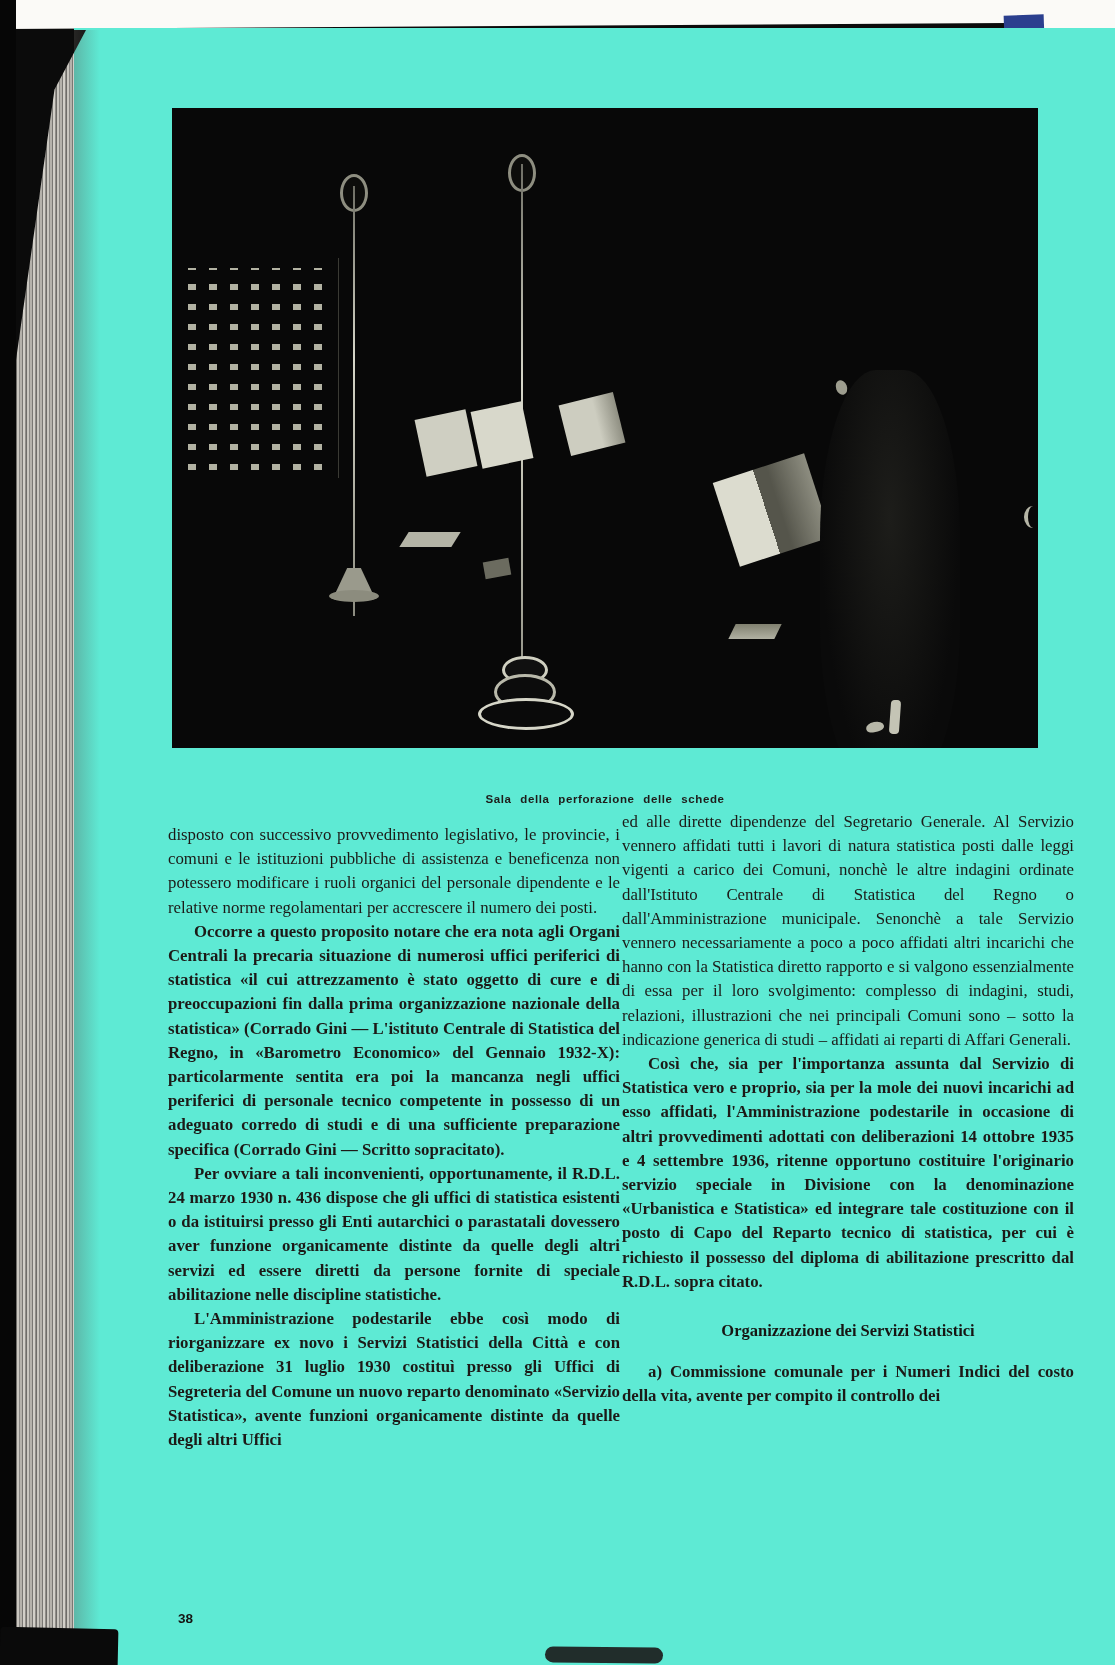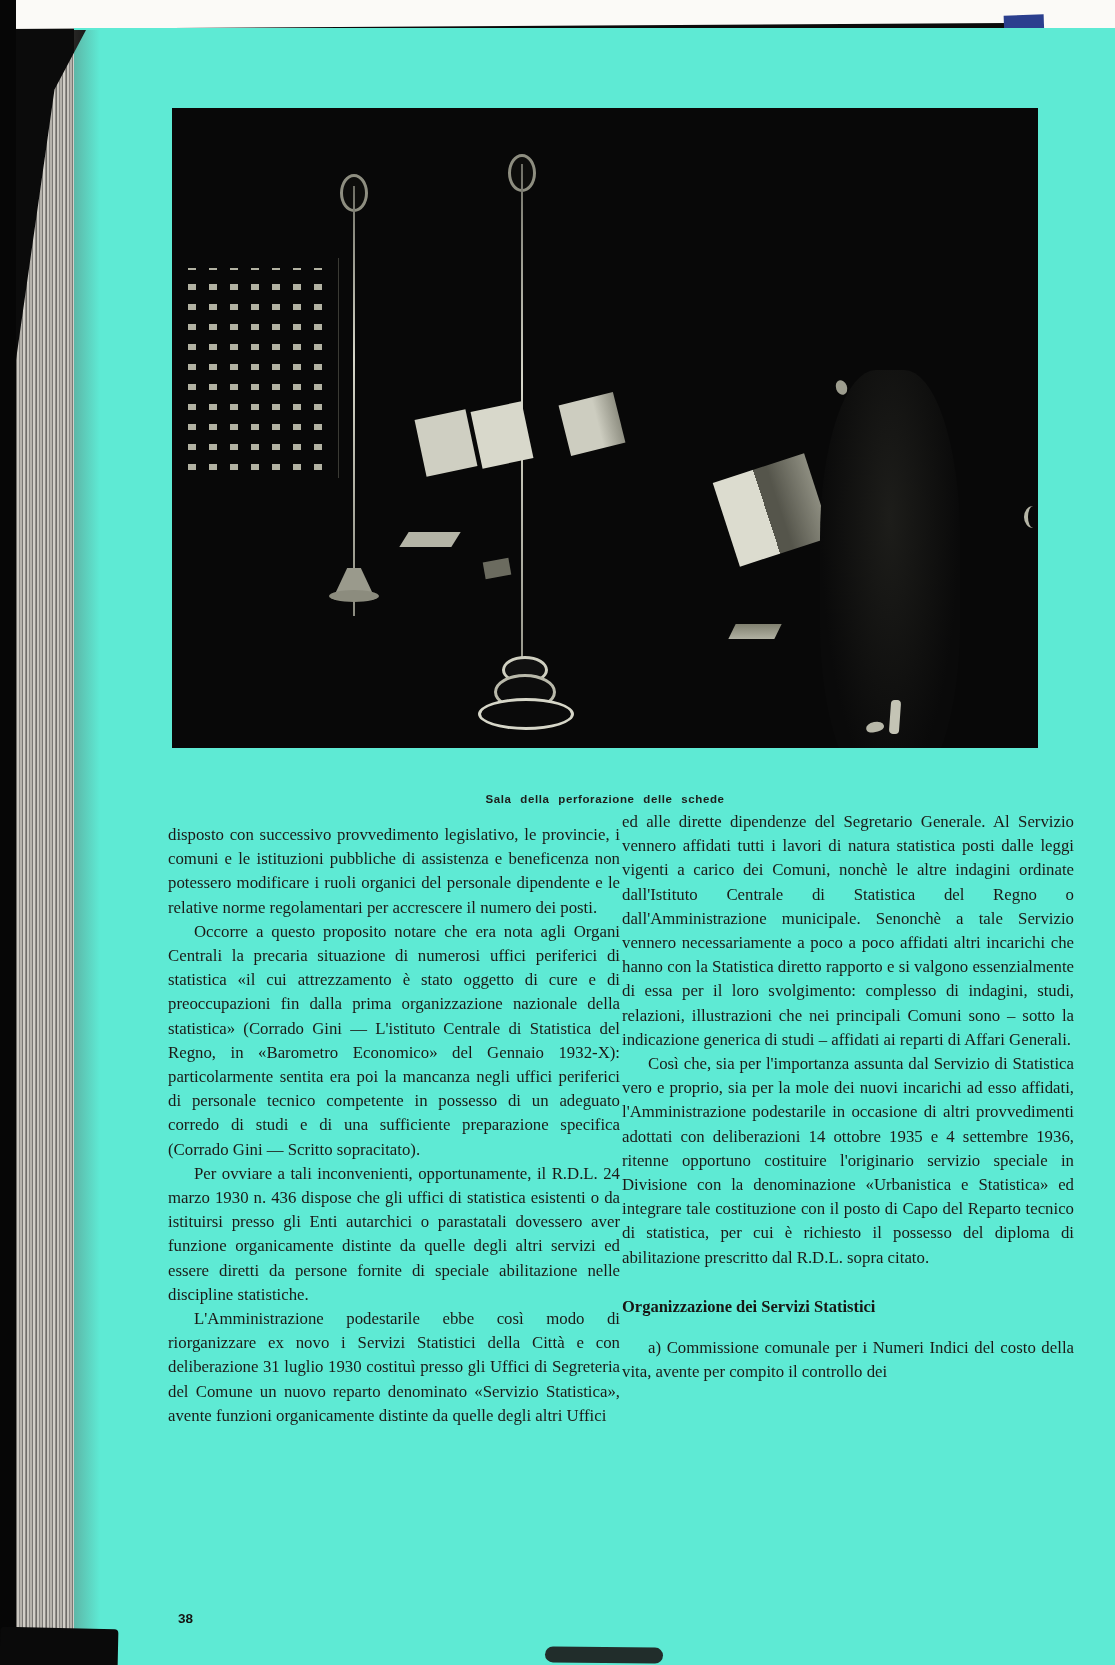--- a/index.html
+++ b/index.html
@@ -71,25 +71,25 @@
     left:98px;top:765px;width:866px;text-align:center;
     font-family:"Liberation Sans",sans-serif;font-weight:bold;
     font-size:11.5px;letter-spacing:.6px;word-spacing:5px;color:#1e1c1a;
   }
 
   
   .col{width:452px;color:#1c1a17;}
   .col-left{left:94px;top:795px;}
   .col-right{left:548px;top:782px;}
   .para{margin:0;text-align:justify;font-size:16.8px;line-height:24.2px;}
-  .indent{text-indent:26px;}
+  .indent{text-indent:26px;font-weight:bold;}
   .list-bottom .para{margin-top:5px;}
   .list-bottom .para:first-child{margin-top:2px;}
   .heading{
-    margin:27px 0 19px;text-align:left;font-size:16.5px;font-weight:bold;color:#171513;
+    margin:27px 0 19px;text-align:center;font-size:16.5px;font-weight:bold;color:#171513;
   }
   .pagenum{left:104px;top:1555px;font-weight:bold;font-size:13.5px;color:#161412;
     font-family:"Liberation Sans",sans-serif;margin-top:28px;}
 </style>
 </head>
 <body>
 
 <div>
 
   <div class="abs band-main"></div>

